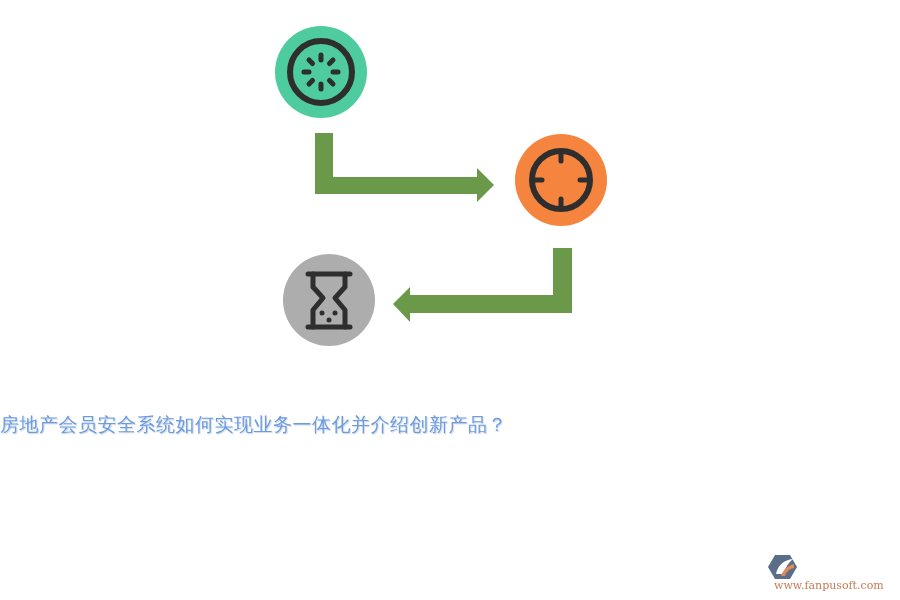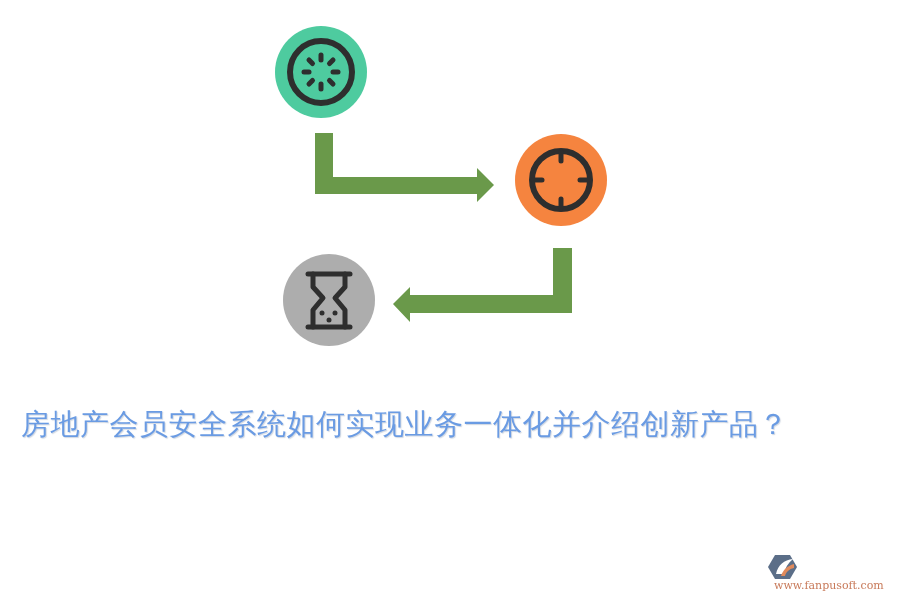--- a/index.html
+++ b/index.html
@@ -19,23 +19,23 @@
       left: 0;
       top: 0;
       width: 900px;
       height: 380px;
     }
     .title {
       position: absolute;
       left: 0;
       top: 400px;
       width: 788px;
-      text-align: right;
+      text-align: left;
       font-family: "DejaVu Sans", sans-serif;
-      font-size: 29px;
+      font-size: 19px;
       letter-spacing: 0.5px;
       line-height: 48px;
       color: #6a9be3;
       text-shadow: 1px 1px 1px rgba(120,140,170,0.35);
       white-space: nowrap;
     }
     .logo {
       position: absolute;
       left: 768px;
       top: 552px;

